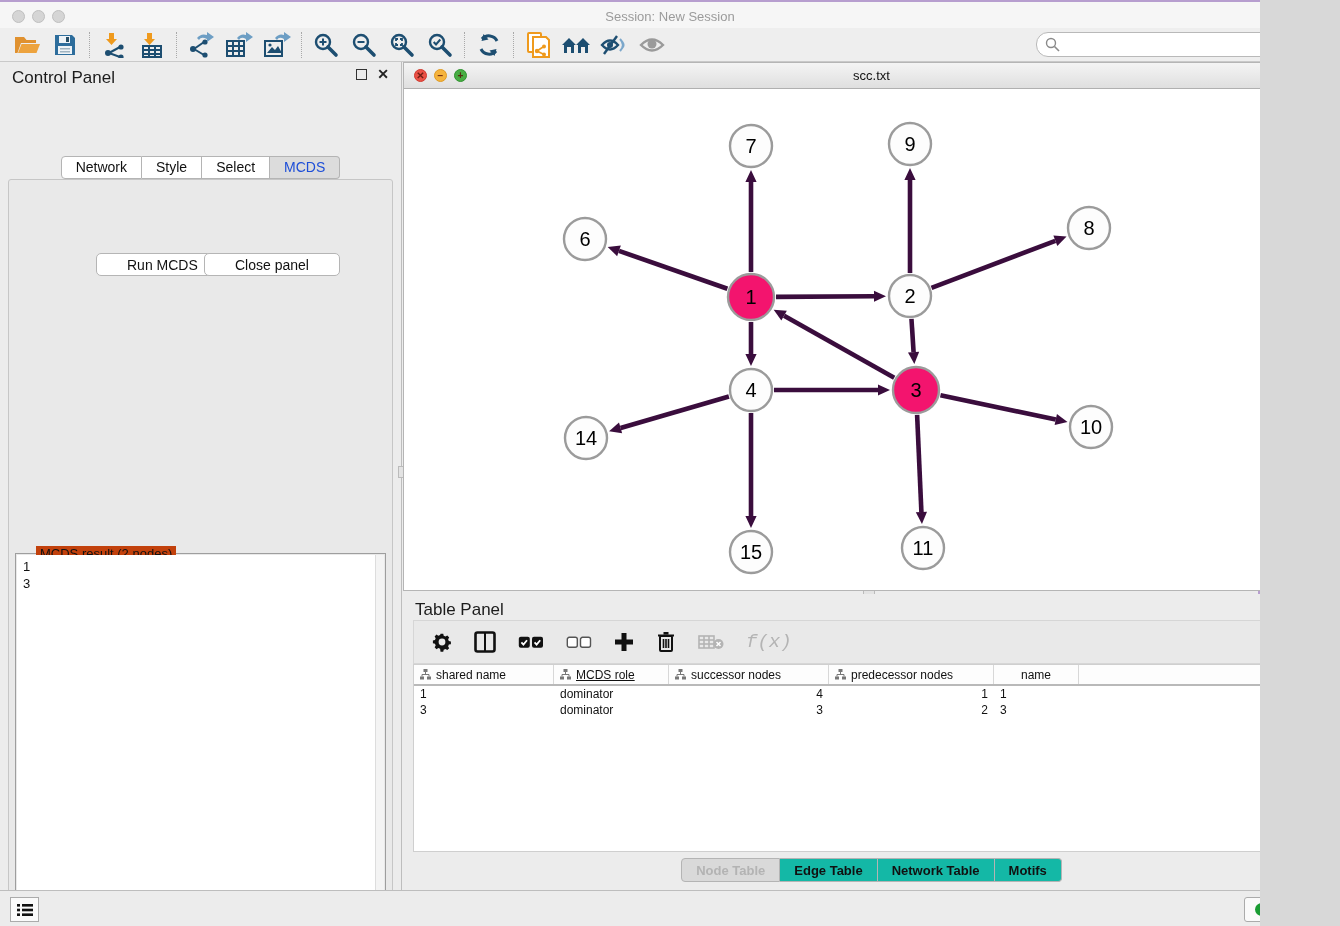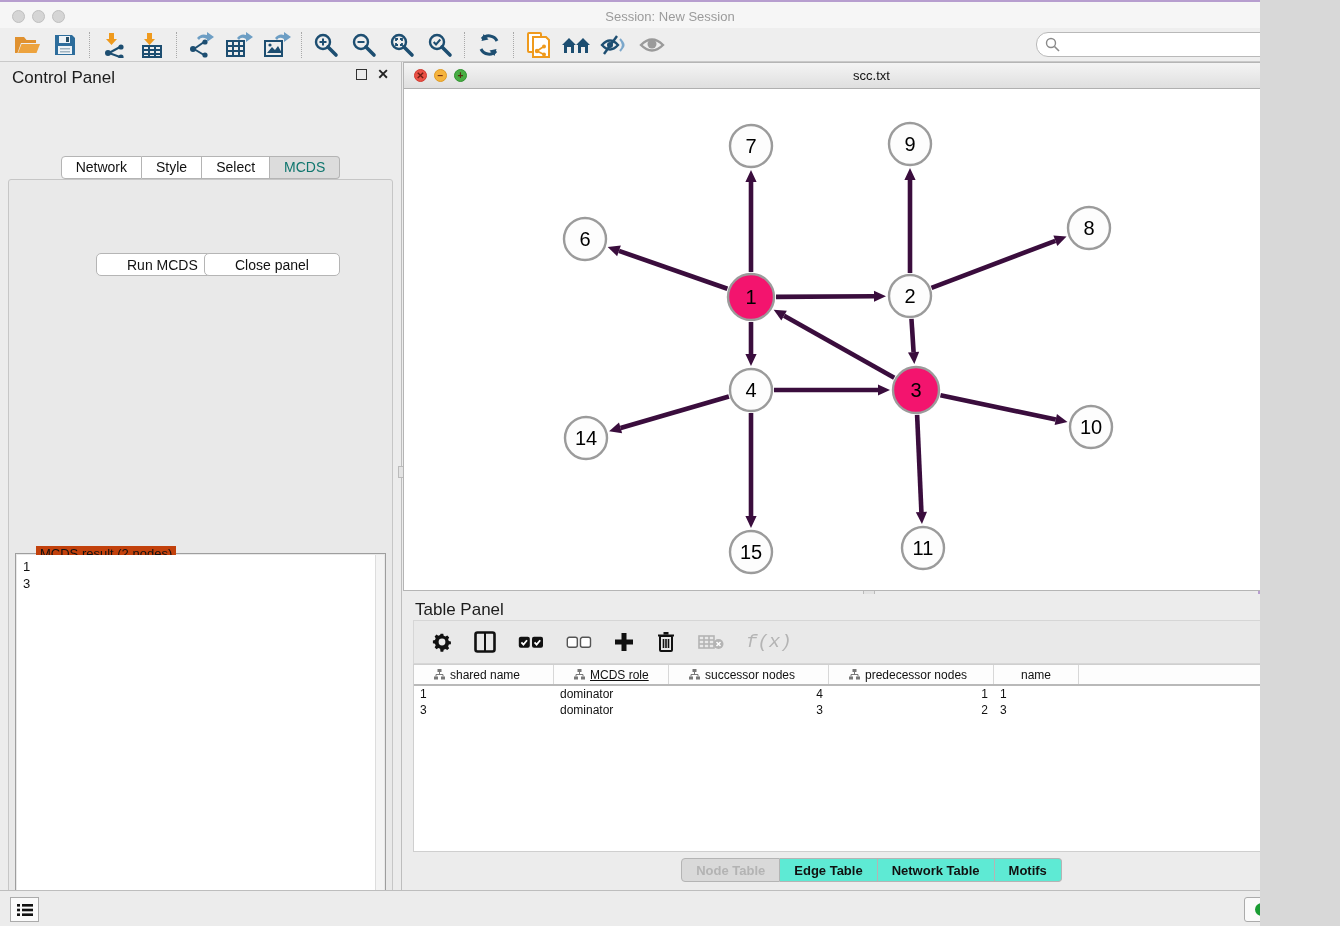--- a/index.html
+++ b/index.html
@@ -29,21 +29,21 @@
   .panel-head{height:26px;position:relative;}
   .panel-title{position:absolute;left:12px;top:6px;font-size:17px;color:#1c1c1c;}
   .panel-float{position:absolute;top:7px;width:11px;height:11px;border:1.5px solid #333;}
   .panel-close{position:absolute;top:4px;font-size:14px;font-weight:bold;color:#222;line-height:16px;}
   #cp-float{right:34px;} #cp-close{right:12px;}
   #cp-tabs{position:absolute;left:0;top:94px;width:100%;display:flex;justify-content:center;}
   .cp-tab{border:1px solid #b4b4b4;border-left:none;background:#fff;color:#111;font-size:14px;
           padding:3px 14px;height:23px;line-height:15px;}
   .cp-tab:first-child{border-left:1px solid #b4b4b4;border-radius:4px 0 0 4px;}
   .cp-tab:last-child{border-radius:0 4px 4px 0;}
-  .cp-tab.active{background:#dcdcdc;color:#0f766e;}
+  .cp-tab.active{background:#dcdcdc;color:#1d4ed8;}
   #cp-content{position:absolute;left:8px;top:117px;width:385px;height:761px;background:#e9e9e9;
               border:1px solid #c6c6c6;border-radius:3px;}
   #opt-label{position:absolute;left:0;width:100%;top:20px;text-align:center;font-size:14px;color:#111;}
   #criterion{position:absolute;left:36px;top:40px;width:312px;height:24px;background:#fff;
              border:1px solid #b5b5b5;border-radius:5px;font-size:14px;color:#111;
              display:flex;align-items:center;padding-left:10px;}
   #criterion .chev{position:absolute;right:6px;top:3px;}
   .cp-btn{position:absolute;top:73px;height:23px;background:#fff;border:1px solid #b5b5b5;
           border-radius:5px;font-size:14px;color:#111;padding:0 30px;}
   #run-btn{left:87px;} #close-btn{left:195px;}
@@ -70,27 +70,27 @@
   
   #table-panel{position:absolute;left:403px;top:594px;width:937px;height:296px;background:#ececec;}
   #tp-float{right:32px;} #tp-close{right:12px;}
   #tp-toolbar{position:absolute;left:10px;top:26px;right:10px;height:44px;background:#e9e9e9;
               border:1px solid #d6d6d6;display:flex;align-items:center;padding-left:18px;}
   .tp-ic{margin-right:22px;display:flex;align-items:center;}
   #fx-label{font-size:19px;color:#b4b4b4;font-family:Liberation Mono, monospace;font-style:italic;}
   #tp-table{position:absolute;left:10px;top:70px;right:10px;height:188px;background:#fff;border:1px solid #cfcfcf;overflow:hidden;}
   #tp-header{display:flex;height:21px;border-bottom:2px solid #b9b9b9;background:#fdfdfd;}
   .th{display:flex;align-items:center;font-size:12px;color:#111;border-right:1px solid #d8d8d8;
-      padding-left:20px;gap:5px;}
+      padding-left:6px;gap:5px;}
   .th:last-child{justify-content:center;padding-left:0;}
   .tr{display:flex;height:16px;font-size:12px;color:#111;}
   .td{padding:1px 6px 0 6px;overflow:hidden;white-space:nowrap;}
   .num{text-align:right;}
   #tp-tabs{position:absolute;left:0;right:0;bottom:8px;display:flex;justify-content:center;}
-  .tp-tab{border:1px solid #b4b4b4;border-left:none;background:#5eead4;color:#111;font-size:13px;
+  .tp-tab{border:1px solid #b4b4b4;border-left:none;background:#14b8a6;color:#111;font-size:13px;
           font-weight:bold;padding:4px 14px;height:24px;}
   .tp-tab:first-child{border-left:1px solid #b4b4b4;border-radius:4px 0 0 4px;}
   .tp-tab:last-child{border-radius:0 4px 4px 0;}
   .tp-tab.active{background:#d9d9d9;color:#b3b3b3;}
   
   #statusbar{position:absolute;left:0;bottom:0;width:1340px;height:36px;background:#ececec;
              border-top:1px solid #bdbdbd;}
   #status-left-btn{position:absolute;left:10px;top:6px;width:29px;height:25px;background:#fafafa;
                    border:1px solid #ababab;display:flex;align-items:center;justify-content:center;}
   #memory-btn{position:absolute;right:8px;top:6px;height:25px;background:#fafafa;border:1px solid #ababab;

